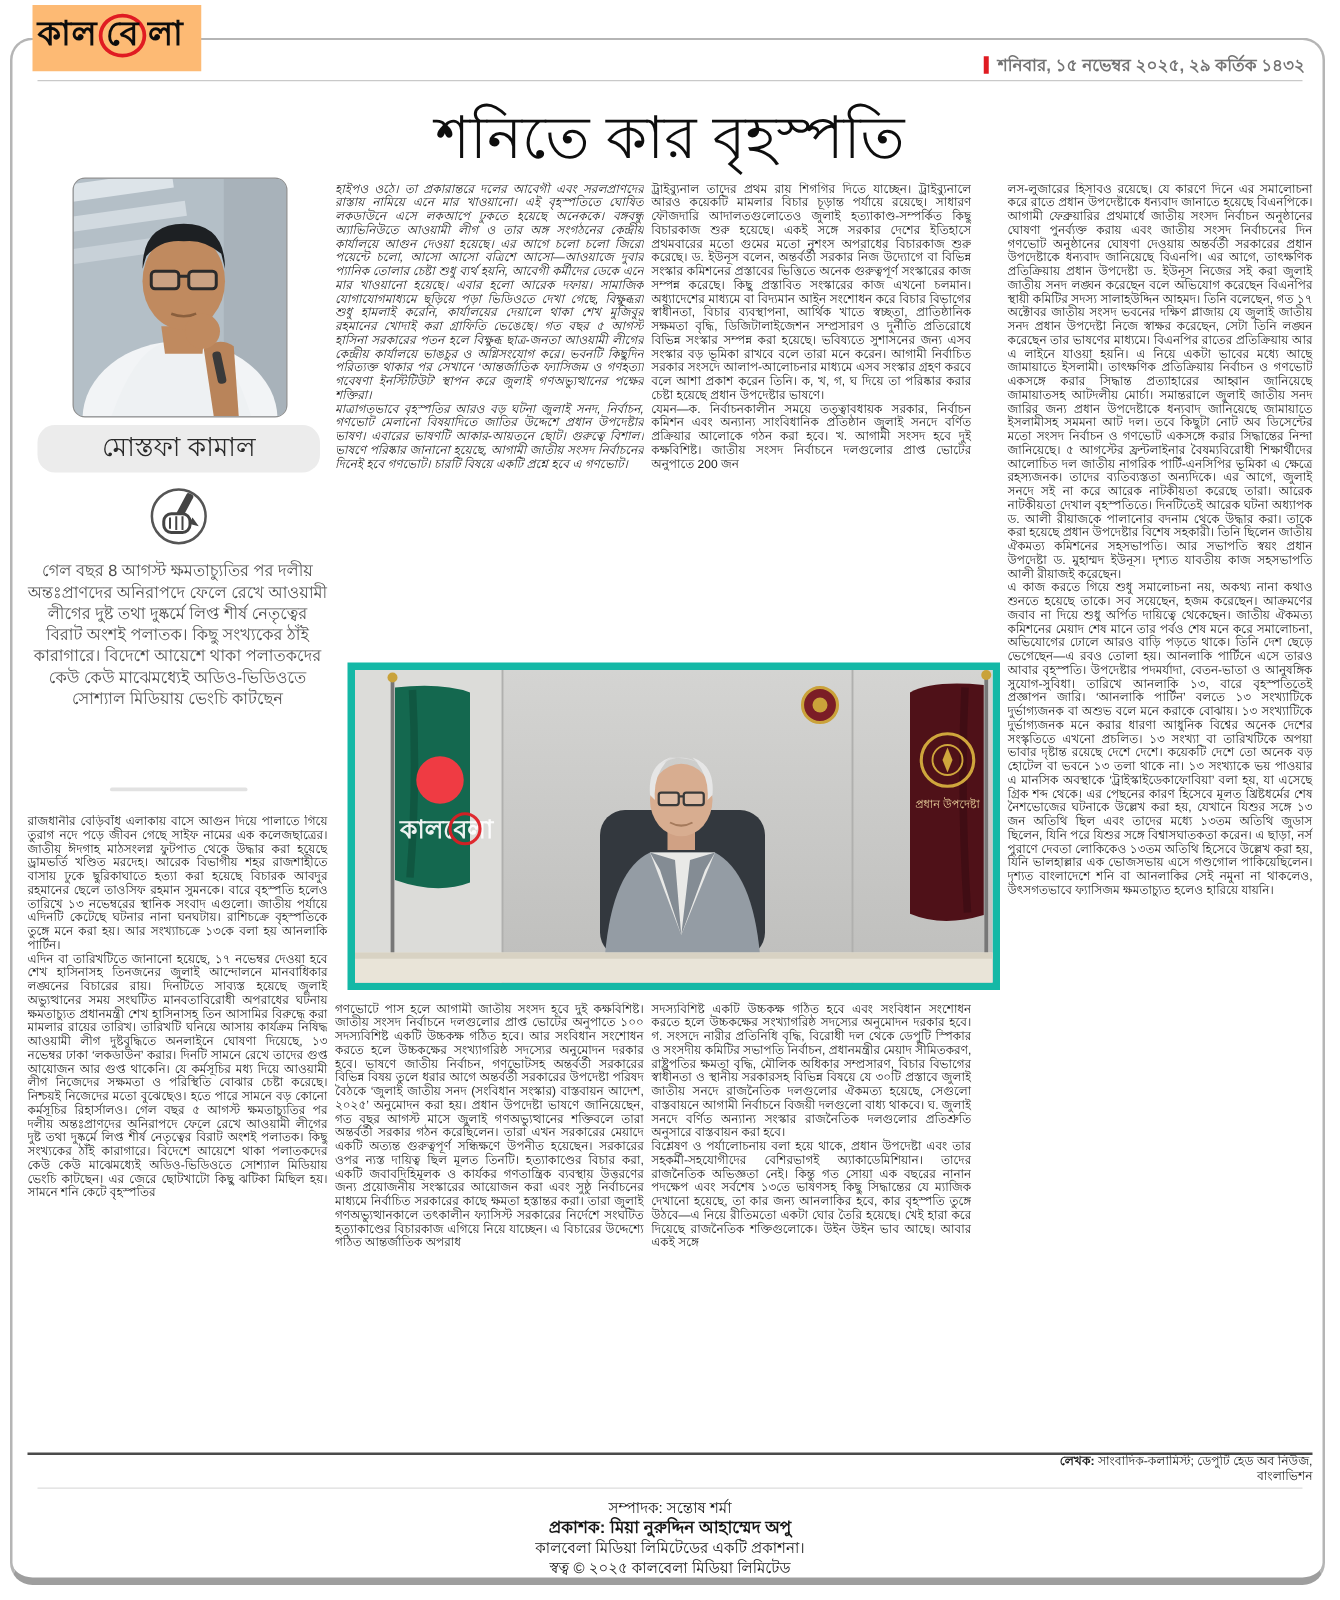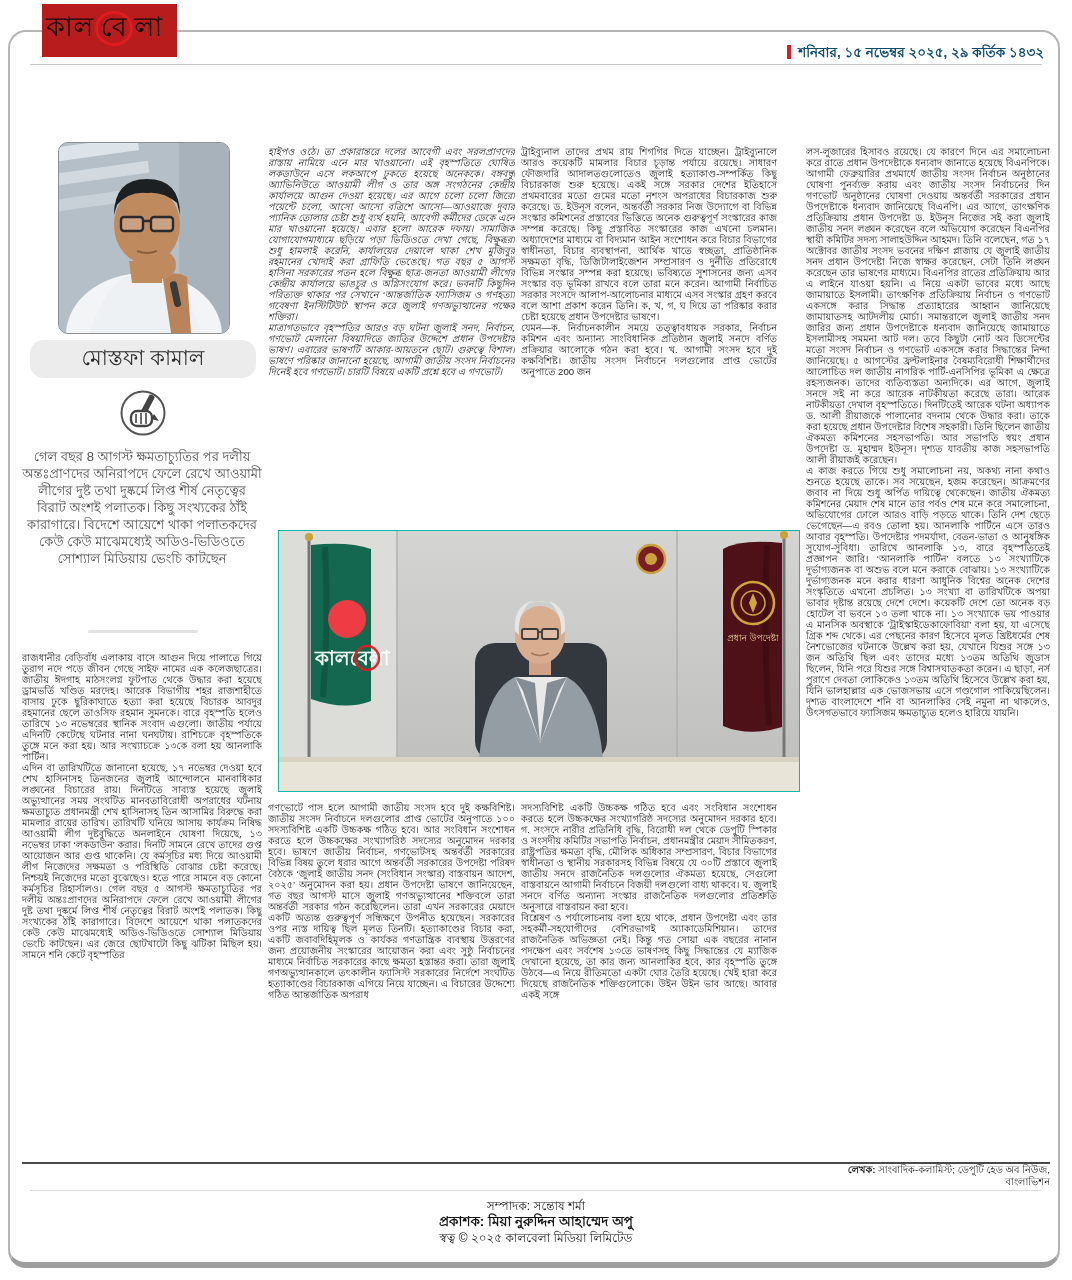--- a/index.html
+++ b/index.html
@@ -1,25 +1,25 @@
 <!DOCTYPE html>
 <html><head>
 <meta charset="utf-8">
 <style>
   html,body{margin:0;padding:0;background:#fff;}
   #page{position:relative;width:1072px;height:1280px;background:#fff;overflow:hidden;
         font-family:"Liberation Sans",sans-serif;color:#1c1c1c;}
   .abs{position:absolute;}
   #frame{left:8px;top:30px;width:1052px;height:1238px;border:2px solid #b5b5b5;
          border-bottom:6px solid #9e9e9e;border-radius:18px;box-sizing:border-box;}
-  #logo{left:42px;top:4px;background:#b91c1c;padding:2px 14px 6px 4px;font-size:27px;font-weight:400;
+  #logo{left:26px;top:4px;background:#fdba74;padding:2px 14px 6px 4px;font-size:27px;font-weight:700;
         color:#0d0d0d;letter-spacing:.5px;}
   .logo-circle{display:inline-block;border:3px solid #e01b22;border-radius:50%;
         padding:0 3px 2px 3px;margin:0 1px;line-height:1;}
-  #dateline{top:42px;right:28px;font-size:13.5px;font-weight:700;color:#0c4a6e;}
+  #dateline{top:42px;right:28px;font-size:13.5px;font-weight:700;color:#737373;}
   .red-tick{display:inline-block;width:4px;height:14px;background:#e01b22;margin-right:7px;
         vertical-align:-2px;}
   #toprule{top:64px;left:30px;width:1012px;height:1px;background:#c9c9c9;}
   #headline{top:74px;left:0;width:100%;text-align:center;font-size:47px;font-weight:500;color:#0e0e0e;}
   #author-photo{left:58px;top:142px;width:170px;height:190px;border:1px solid #8f8f8f;
         border-radius:10px;overflow:hidden;background:#b4bfc7;}
   #author-name{left:30px;top:340px;width:226px;height:38px;background:#ececec;border-radius:14px;
         display:flex;align-items:center;justify-content:center;font-size:21px;color:#2a2a2a;}
   #writer-icon{left:118px;top:388px;width:50px;height:50px;}
   #standfirst{left:22px;top:448px;width:240px;height:168px;overflow:hidden;text-align:center;
@@ -29,21 +29,21 @@
   .body-text p{margin:0;}
   #col1-body{left:22px;top:652px;width:240px;height:506px;}
   #col2-top{left:268px;top:146px;width:247px;height:384px;font-style:italic;}
   #col3-top{left:521px;top:146px;width:256px;height:384px;}
   #col4{left:806px;top:146px;width:244px;height:948px;}
   #col2-bottom{left:268px;top:802px;width:247px;height:357px;}
   #col3-bottom{left:521px;top:802px;width:256px;height:357px;}
   #byline{left:806px;top:1164px;width:244px;font-size:9.8px;line-height:12px;color:#1c1c1c;
         text-align:right;}
   #byline b{font-weight:800;}
-  #lead-photo{left:278px;top:530px;width:522px;height:262px;overflow:hidden;border:1px solid #14b8a6;
+  #lead-photo{left:278px;top:530px;width:522px;height:262px;overflow:hidden;border:6px solid #14b8a6;
         box-sizing:border-box;}
   #footer-rule-dark{left:22px;top:1162px;width:1028px;height:2px;background:#4a4a4a;}
   #footer-rule-light{left:30px;top:1190px;width:1012px;height:1px;background:#ddd;}
   #footer{left:0;top:1198px;width:100%;text-align:center;font-size:12px;line-height:16px;color:#161616;}
   #footer .pub{font-size:13.5px;font-weight:700;}
 </style>
 </head>
 <body>
 
 <div id="page">
@@ -53,20 +53,21 @@
   <div class="abs" id="logo">
     <span>কাল</span><span class="logo-circle">বে</span><span>লা</span>
   </div>
 
   <div class="abs" id="dateline">
     <span class="red-tick"></span><span>শনিবার, ১৫ নভেম্বর ২০২৫, ২৯ কর্তিক ১৪৩২</span>
   </div>
 
   <div class="abs" id="toprule"></div>
 
+  <div class="abs" id="headline">শনিতে কার বৃহস্পতি</div>
 
   <div class="abs" id="author-photo">
     <svg width="170" height="190" viewBox="0 0 170 190">
       <rect width="170" height="190" fill="#b4bfc7"></rect>
       <rect x="-10" y="0" width="90" height="14" fill="#dde4e9" transform="rotate(-8 30 10)"></rect>
       <rect x="-10" y="26" width="100" height="12" fill="#d2dae0" transform="rotate(-8 30 30)"></rect>
       <rect x="-10" y="52" width="95" height="12" fill="#c8d1d8" transform="rotate(-8 30 56)"></rect>
       <rect x="120" y="0" width="50" height="190" fill="#a8b2ba"></rect>
       <ellipse cx="85" cy="192" rx="78" ry="62" fill="#f2f4f6"></ellipse>
       <path d="M30 190 Q48 140 70 132 L110 132 Q128 145 142 190 Z" fill="#eef1f3"></path>
@@ -196,16 +197,17 @@
   <div class="abs" id="byline">
     <b>লেখক:</b><span> সাংবাদিক-কলামিস্ট; ডেপুটি হেড অব নিউজ, বাংলাভিশন</span>
   </div>
 
   <div class="abs" id="footer-rule-dark"></div>
   <div class="abs" id="footer-rule-light"></div>
 
   <div class="abs" id="footer">
     <div>সম্পাদক: সন্তোষ শর্মা</div>
     <div class="pub">প্রকাশক: মিয়া নুরুদ্দিন আহাম্মেদ অপু</div>
+    <div>কালবেলা মিডিয়া লিমিটেডের একটি প্রকাশনা।</div>
     <div>স্বত্ব © ২০২৫ কালবেলা মিডিয়া লিমিটেড</div>
   </div>
 
 </div>
 
 </body></html>

